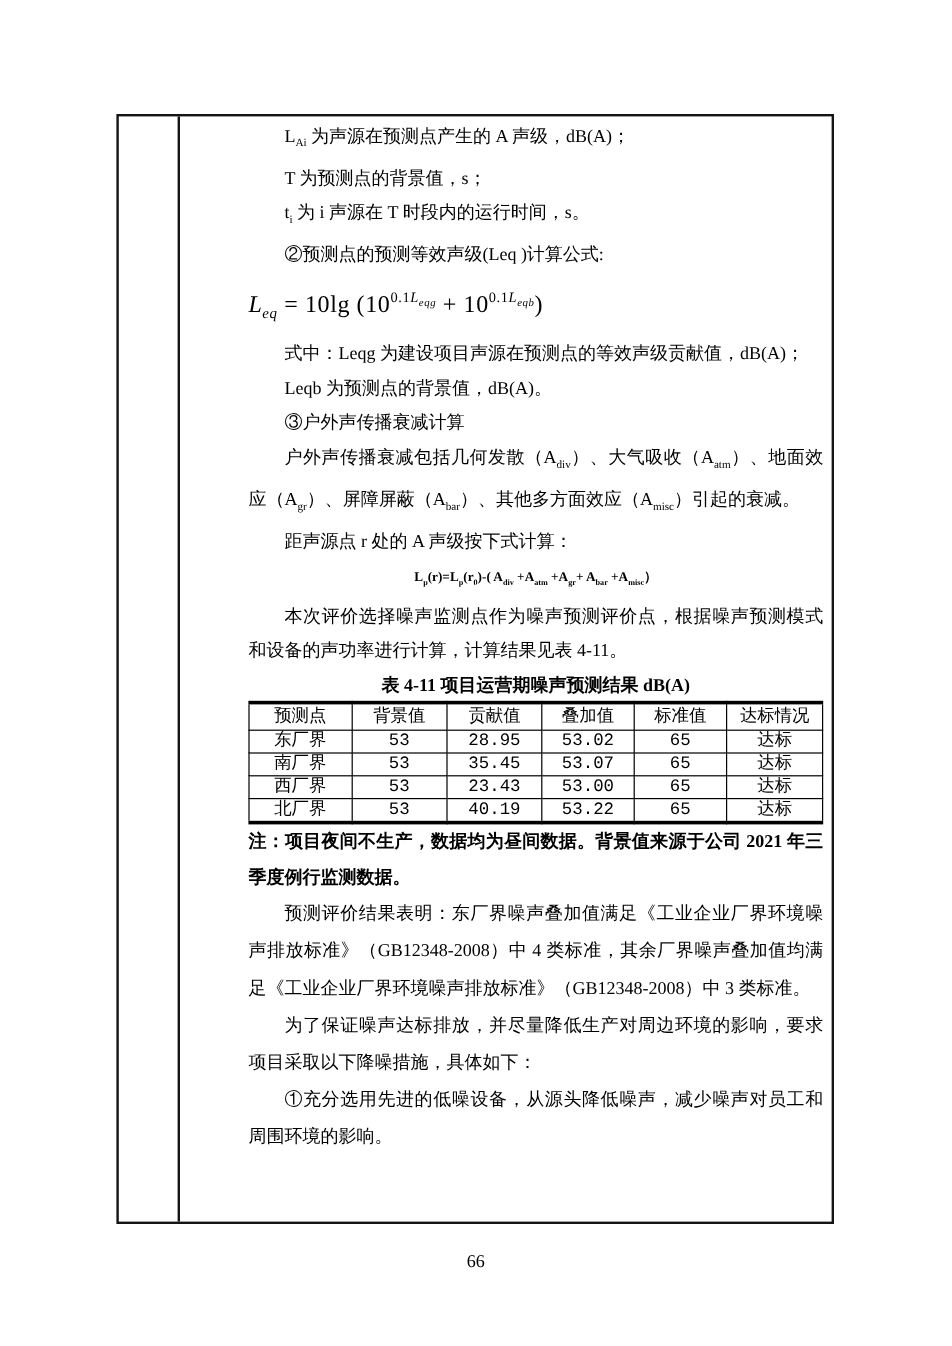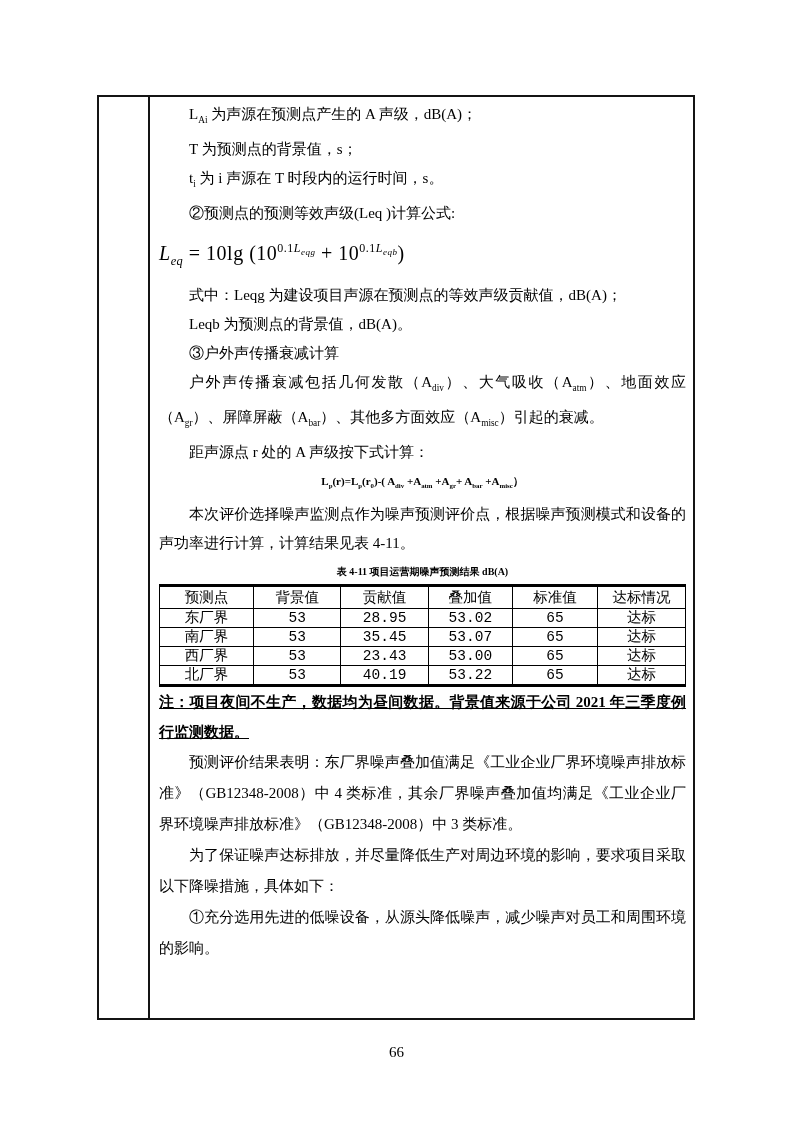--- a/index.html
+++ b/index.html
@@ -23,20 +23,21 @@
     width:49px; min-width:49px;
     border-right:2px solid #141414;
   }
   .content {
     flex:1;
     padding:3px 7px 0 9px;
     font-size:15px;
     line-height:29px;
     overflow:hidden;
     text-align:justify;
+    margin-left:48px;
   }
   .ln { text-indent:2em; }
   .para { text-indent:2em; text-align:justify; }
   sub { font-size:0.62em; }
   sup { font-size:0.62em; }
   .formula-leq {
     text-align:left;
     text-indent:0;
     font-weight:normal;
     font-size:20px;
@@ -49,21 +50,21 @@
     text-align:center;
     text-indent:0;
     font-weight:bold;
     font-size:11px;
     line-height:29px;
   }
   .table-caption {
     text-align:center;
     text-indent:0;
     font-weight:bold;
-    font-size:10px;
+    font-size:15px;
     line-height:24px;
     margin-top:2px;
   }
   table.noise {
     width:100%;
     border-collapse:collapse;
     border-top:3px solid #000;
     border-bottom:3px solid #000;
     table-layout:fixed;
   }
@@ -73,21 +74,20 @@
     text-align:center;
     font-size:14.5px;
   }
   table.noise th { font-weight:normal; line-height:21px; }
   table.noise td { font-weight:normal; line-height:18px;font-family:Liberation Mono, monospace; }
   .table-note {
     font-weight:bold;
     line-height:30px;
     text-align:justify;
     text-indent:0;
-    text-decoration:underline;
   }
   .lower .para { line-height:31px; }
   .page-number {
     position:absolute;
     left:0; right:0; top:1042px;
     text-align:center;
     font-size:15px;
     line-height:20px;
   }
 </style>

